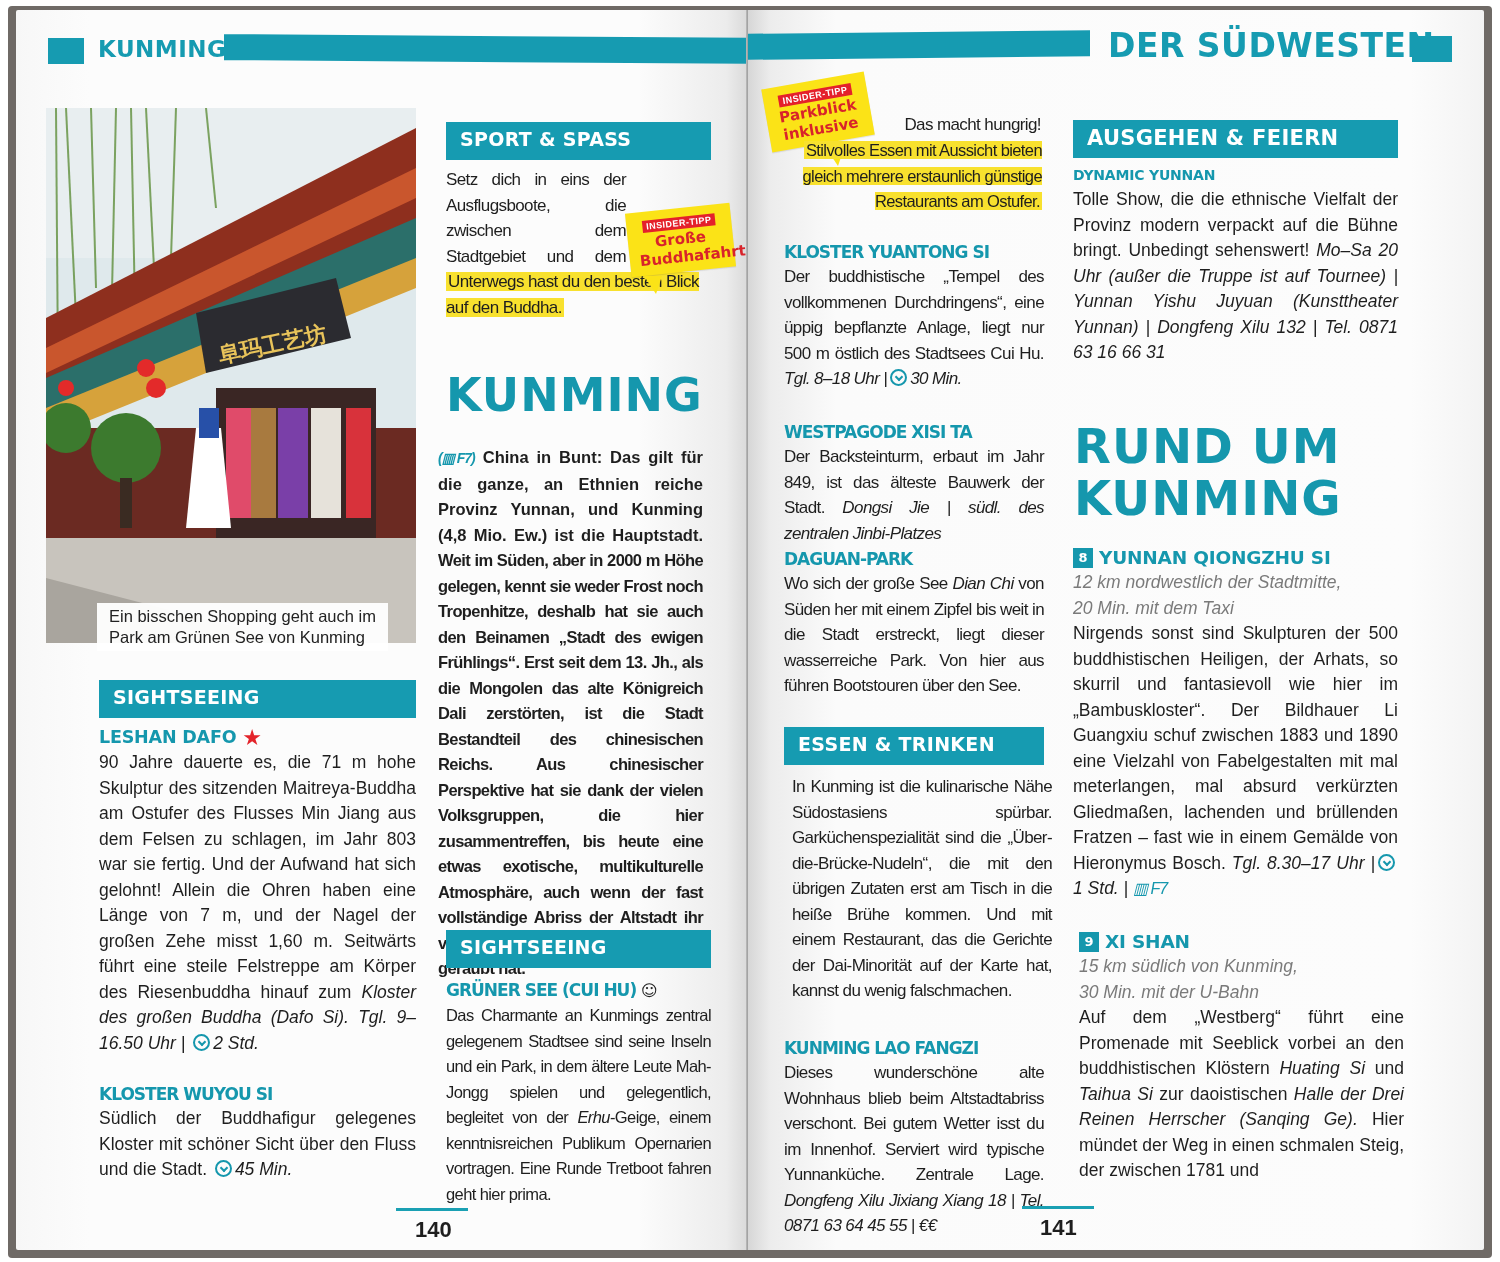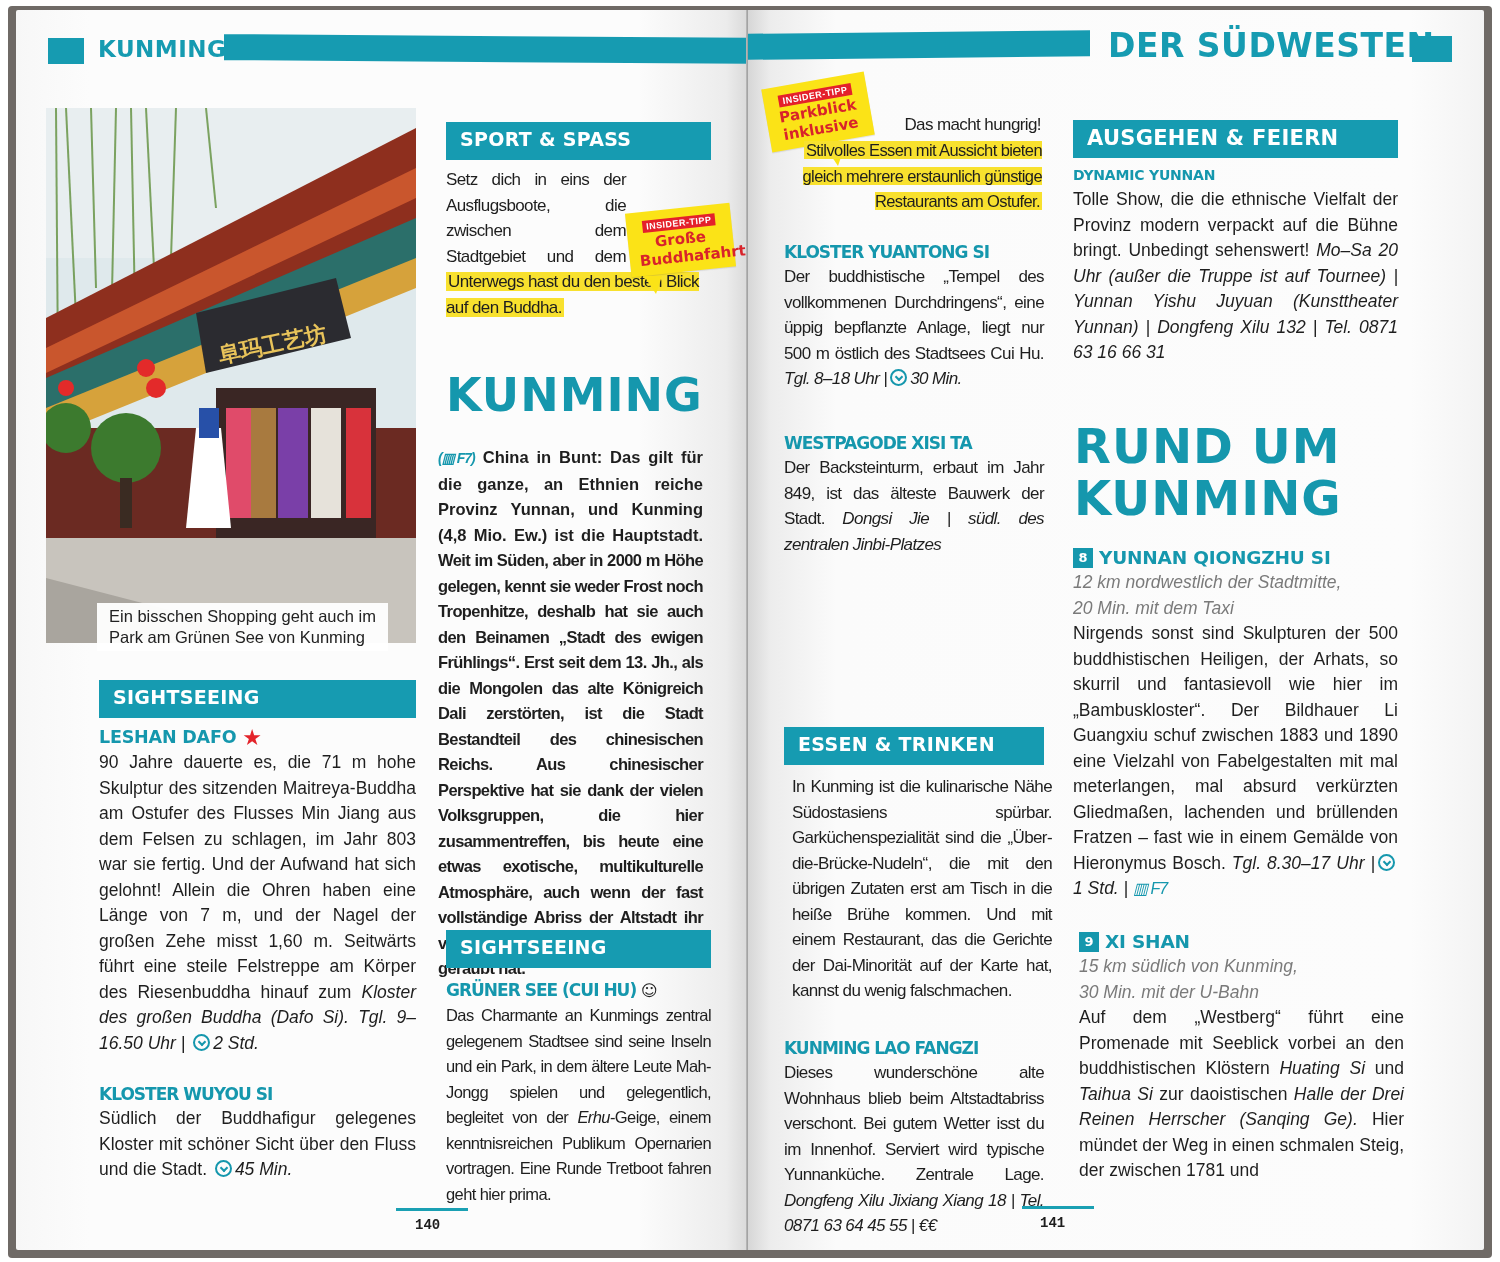--- a/index.html
+++ b/index.html
@@ -37,21 +37,21 @@
   .tip { position: absolute; }
   .tip .bubble { background: #fbe317; transform: rotate(-6deg); padding: 4px 10px 6px 10px; text-align: center; box-shadow: 0 1px 1px rgba(0,0,0,0.1); }
   .tip .label { display: inline-block; background: #e4202b; color: #fff; font-size: 9px; font-weight: bold; padding: 1px 4px; letter-spacing: 0.5px; }
   .tip .txt { color: #d8232b; font-weight: bold; font-size: 15px; line-height: 18px; font-family: "DejaVu Sans", sans-serif; }
   .tip .tail { position: absolute; width: 0; height: 0; border-left: 12px solid transparent; border-right: 6px solid transparent; border-top: 18px solid #fbe317; }
 
   .photo { position: absolute; left: 30px; top: 98px; width: 370px; height: 535px; overflow: hidden; background: #d9e6ea; }
   .caption { position: absolute; left: 81px; top: 593px; background: rgba(255,255,255,0.95); padding: 3px 12px; font-size: 16.5px; line-height: 21px; color: #222; }
 
   .pageno-line { position: absolute; height: 3px; background: #1aa0b3; width: 72px; }
-  .pageno { position: absolute; font-weight: bold; font-size: 14px; font-family: Liberation Mono, monospace; }
+  .pageno { position: absolute; font-weight: bold; font-size: 22px; font-family: Liberation Sans, sans-serif; }
 </style>
 </head>
 <body>
 
 <div class="book">
   <div class="cover-shadow"></div>
 
   <div class="page page-left">
     <div class="bar" style="left:32px;top:28px;width:36px;height:26px;"></div>
     <div class="running-head" style="left:82px;top:26px;font-size:23px;">KUNMING</div>
@@ -180,28 +180,34 @@
     </div>
 
     <div class="col cond" style="left:36px;top:230px;width:260px;font-size:17px;">
       <div class="h-entry narrow">KLOSTER YUANTONG SI</div>
       <p>
         <span>Der buddhistische „Tempel des vollkommenen Durchdringens“, eine üppig bepflanzte Anlage, liegt nur 500 m östlich des Stadtsees Cui Hu.</span>
         <span class="meta">Tgl. 8–18 Uhr |</span><span class="icon-clock"></span><span class="meta">30 Min.</span>
       </p>
     </div>
 
-    <div class="col cond" style="left:36px;top:410px;width:260px;font-size:17px;margin-top:11px;">
+    <div class="col cond" style="left:36px;top:410px;width:260px;font-size:17px;">
       <div class="h-entry narrow">WESTPAGODE XISI TA</div>
       <p>
         <span>Der Backsteinturm, erbaut im Jahr 849, ist das älteste Bauwerk der Stadt.</span>
         <span class="meta">Dongsi Jie | südl. des zentralen Jinbi-Platzes</span>
       </p>
     </div>
 
+    <div class="col cond" style="left:36px;top:537px;width:260px;font-size:17px;">
+      <div class="h-entry narrow">DAGUAN-PARK</div>
+      <p>
+        <span>Wo sich der große See </span><i>Dian Chi</i><span> von Süden her mit einem Zipfel bis weit in die Stadt erstreckt, liegt dieser wasserreiche Park. Von hier aus führen Bootstouren über den See.</span>
+      </p>
+    </div>
 
     <div class="section-bar" style="left:36px;top:717px;width:260px;height:38px;">ESSEN &amp; TRINKEN</div>
     <div class="col cond" style="left:44px;top:764px;width:260px;font-size:17px;">In Kunming ist die kulinarische Nähe Südostasiens spürbar. Garküchenspezialität sind die „Über-die-Brücke-Nudeln“, die mit den übrigen Zutaten erst am Tisch in die heiße Brühe kommen. Und mit einem Restaurant, das die Gerichte der Dai-Minorität auf der Karte hat, kannst du wenig falschmachen.</div>
     <div class="col cond" style="left:36px;top:994px;width:260px;font-size:17px;margin-top:32px;">
       <div class="h-entry narrow">KUNMING LAO FANGZI</div>
       <p>
         <span>Dieses wunderschöne alte Wohnhaus blieb beim Altstadtabriss verschont. Bei gutem Wetter isst du im Innenhof. Serviert wird typische Yunnanküche. Zentrale Lage.</span>
         <span class="meta">Dongfeng Xilu Jixiang Xiang 18 | Tel. 0871 63 64 45 55 | €€</span>
       </p>
     </div>

